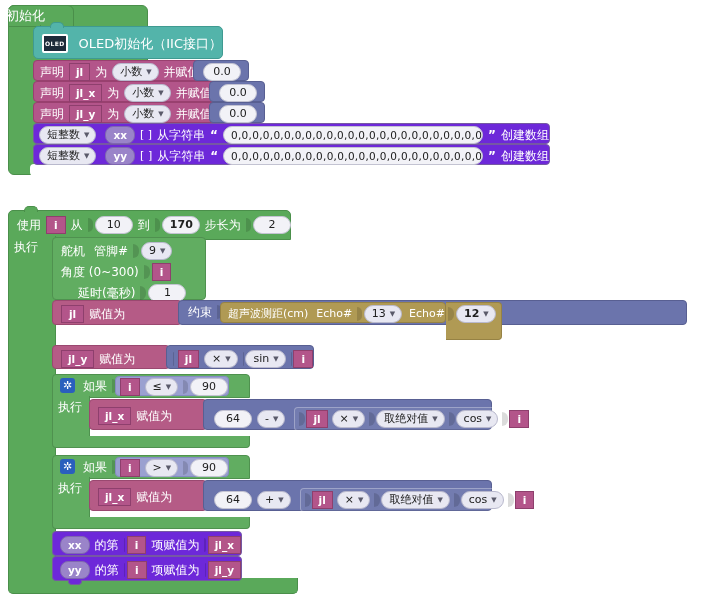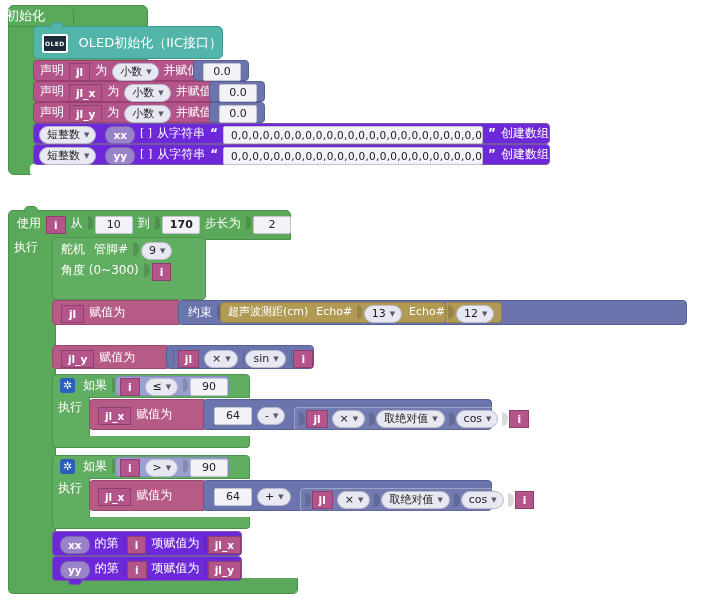--- a/index.html
+++ b/index.html
@@ -9,37 +9,37 @@
     font-family:"DejaVu Sans","Liberation Sans",sans-serif;
     font-size:12px;
     color:#ffffff;
     overflow:hidden;
     position:relative;
   }
   .canvas{position:absolute;left:0;top:0;width:701px;height:600px;}
 
   
   .blk{position:absolute;box-sizing:border-box;border-radius:4px;}
-  .row{display:flex;align-items:flex-start;gap:5px;white-space:nowrap;}
+  .row{display:flex;align-items:center;gap:5px;white-space:nowrap;}
 
   
   .c-green   {background:#5aa95a;border:1px solid #4a8f4a;}
   .c-green-d {background:#61ad61;border:1px solid #4f914f;}
   .c-teal    {background:#53b4aa;border:1px solid #3f9a91;}
   .c-pink    {background:#b3558a;border:1px solid #99406f;}
   .c-pink2   {background:#b55b86;border:1px solid #9a4870;}
   .c-purple  {background:#6d28d9;border:1px solid #7558a3;}
   .c-blue    {background:#6b74ac;border:1px solid #585f92;}
   .c-olive   {background:#b09a54;border:1px solid #968244;}
   .c-lav     {background:#9aa0d0;border:1px solid #848bc0;}
 
   
   .chip{
     background:#f2f2f7;color:#202020;border:1px solid #c3c3d2;
-    border-radius:2px;padding:1px 7px;font-size:11px;line-height:14px;
+    border-radius:9px;padding:1px 7px;font-size:11px;line-height:14px;
     display:inline-block;white-space:nowrap;
   }
   .chip.num{min-width:22px;text-align:center;}
   .chip.wide{font-size:10.5px;letter-spacing:.3px;}
   .chip-dd{
     background:#e8e8f2;color:#202020;border:1px solid #b9b9cd;
     border-radius:9px;padding:1px 6px 1px 7px;font-size:11px;line-height:14px;
     display:inline-flex;align-items:center;gap:4px;white-space:nowrap;
   }
   .chip-dd .car{font-size:7px;color:#5a5a6a;line-height:7px;}
@@ -227,20 +227,25 @@
       <span class="chip-dd" style="margin-left:-3px;">
         <span>9</span>
         <span class="car">▼</span>
       </span>
     </div>
     <div class="row" style="padding:3px 0 0 8px;">
       <span class="lbl">角度 (0~300)</span>
       <span class="plug"></span>
       <span class="var i" style="margin-left:-3px;">i</span>
     </div>
+    <div class="row" style="padding:3px 0 0 25px;">
+      <span class="lbl">延时(毫秒)</span>
+      <span class="plug"></span>
+      <span class="chip num" style="margin-left:-3px;">1</span>
+    </div>
   </div>
 
   <div class="blk c-pink2" style="left:52px;top:300px;width:130px;height:25px;border-radius:4px;">
     <div class="row" style="padding:4px 0 0 8px;">
       <span class="var i">jl</span>
       <span class="lbl">赋值为</span>
     </div>
   </div>
   <div class="blk c-blue" style="left:178px;top:300px;width:509px;height:25px;border-radius:4px;">
     <div class="row" style="padding:4px 0 0 9px;">
@@ -253,21 +258,21 @@
       <span class="lbl sm">超声波测距(cm)</span>
       <span class="lbl sm" style="margin-left:3px;">Echo#</span>
       <span class="plug"></span>
       <span class="chip-dd" style="margin-left:-3px;">
         <span>13</span>
         <span class="car">▼</span>
       </span>
       <span class="lbl sm" style="margin-left:2px;">Echo#</span>
     </div>
   </div>
-  <div class="blk c-olive" style="left:446px;top:302px;width:56px;height:21px;border-radius:0 4px 4px 0;border-left:0;">
+  <div class="blk c-olive" style="left:446px;top:302px;width:56px;height:38px;border-radius:0 4px 4px 0;border-left:0;font-weight:bold;">
     <div class="row" style="padding:2px 0 0 2px;">
       <span class="plug"></span>
       <span class="chip-dd" style="margin-left:-3px;">
         <span>12</span>
         <span class="car">▼</span>
       </span>
     </div>
   </div>
 
   <div class="blk c-pink2" style="left:52px;top:345px;width:118px;height:24px;border-radius:4px;">

